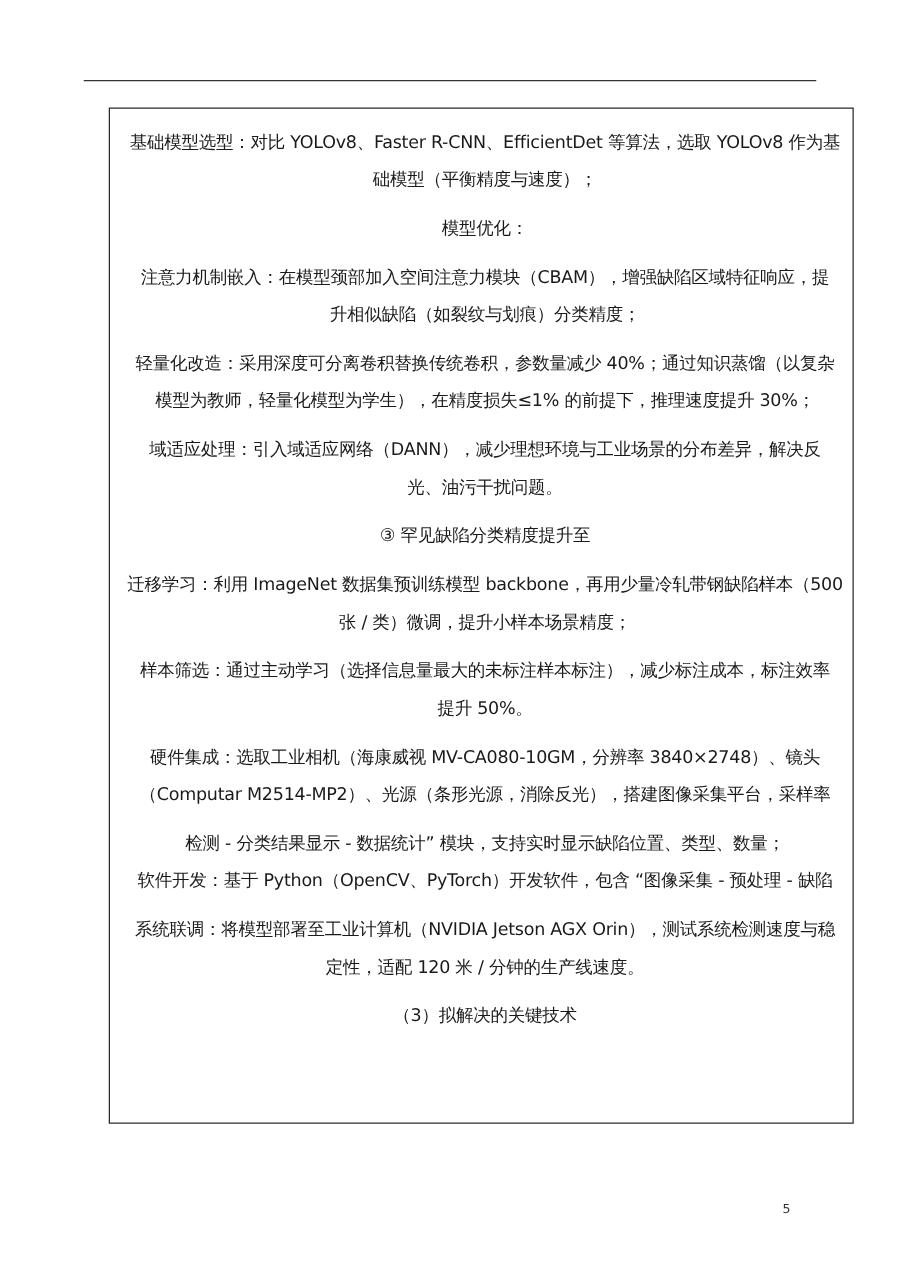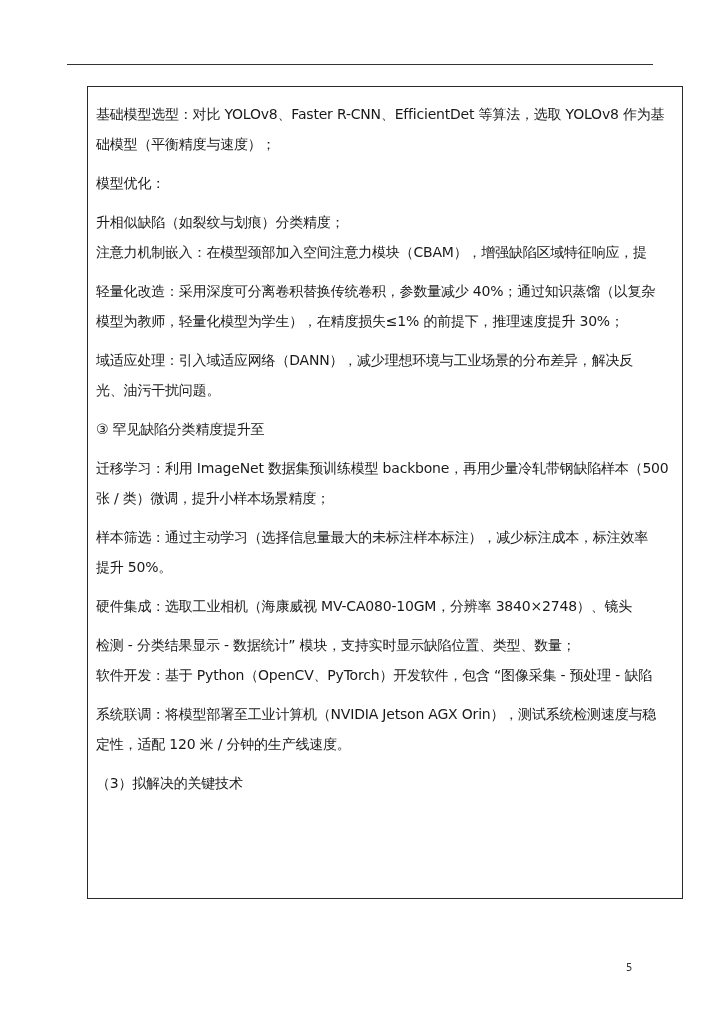--- a/index.html
+++ b/index.html
@@ -33,20 +33,21 @@
       box-sizing: border-box;
       padding: 12px 0 0 8px;
     }
     .para {
       font-size: 14px;
       line-height: 30px;
       margin: 0 0 9px 0;
       padding-right: 2px;
       letter-spacing: -0.2px;
       white-space: nowrap;
+      text-align: center;
     }
     .para .line {
       display: block;
       height: 30px;
     }
     .page-number {
       position: absolute;
       left: 626px;
       top: 962px;
       font-size: 10px;
@@ -63,22 +64,22 @@
   <div class="para">
     <span class="line">基础模型选型：对比 YOLOv8、Faster R-CNN、EfficientDet 等算法，选取 YOLOv8 作为基</span>
     <span class="line">础模型（平衡精度与速度）；</span>
   </div>
 
   <div class="para">
     <span class="line">模型优化：</span>
   </div>
 
   <div class="para">
+    <span class="line">注意力机制嵌入：在模型颈部加入空间注意力模块（CBAM），增强缺陷区域特征响应，提</span>
     <span class="line">升相似缺陷（如裂纹与划痕）分类精度；</span>
-    <span class="line">注意力机制嵌入：在模型颈部加入空间注意力模块（CBAM），增强缺陷区域特征响应，提</span>
   </div>
 
   <div class="para">
     <span class="line">轻量化改造：采用深度可分离卷积替换传统卷积，参数量减少 40%；通过知识蒸馏（以复杂</span>
     <span class="line">模型为教师，轻量化模型为学生），在精度损失≤1% 的前提下，推理速度提升 30%；</span>
   </div>
 
   <div class="para">
     <span class="line">域适应处理：引入域适应网络（DANN），减少理想环境与工业场景的分布差异，解决反</span>
     <span class="line">光、油污干扰问题。</span>
@@ -95,20 +96,21 @@
 
 
   <div class="para">
     <span class="line">样本筛选：通过主动学习（选择信息量最大的未标注样本标注），减少标注成本，标注效率</span>
     <span class="line">提升 50%。</span>
   </div>
 
 
   <div class="para">
     <span class="line">硬件集成：选取工业相机（海康威视 MV-CA080-10GM，分辨率 3840×2748）、镜头</span>
+    <span class="line">（Computar M2514-MP2）、光源（条形光源，消除反光），搭建图像采集平台，采样率</span>
   </div>
 
   <div class="para">
     <span class="line">检测 - 分类结果显示 - 数据统计” 模块，支持实时显示缺陷位置、类型、数量；</span>
     <span class="line">软件开发：基于 Python（OpenCV、PyTorch）开发软件，包含 “图像采集 - 预处理 - 缺陷</span>
   </div>
 
   <div class="para">
     <span class="line">系统联调：将模型部署至工业计算机（NVIDIA Jetson AGX Orin），测试系统检测速度与稳</span>
     <span class="line">定性，适配 120 米 / 分钟的生产线速度。</span>

